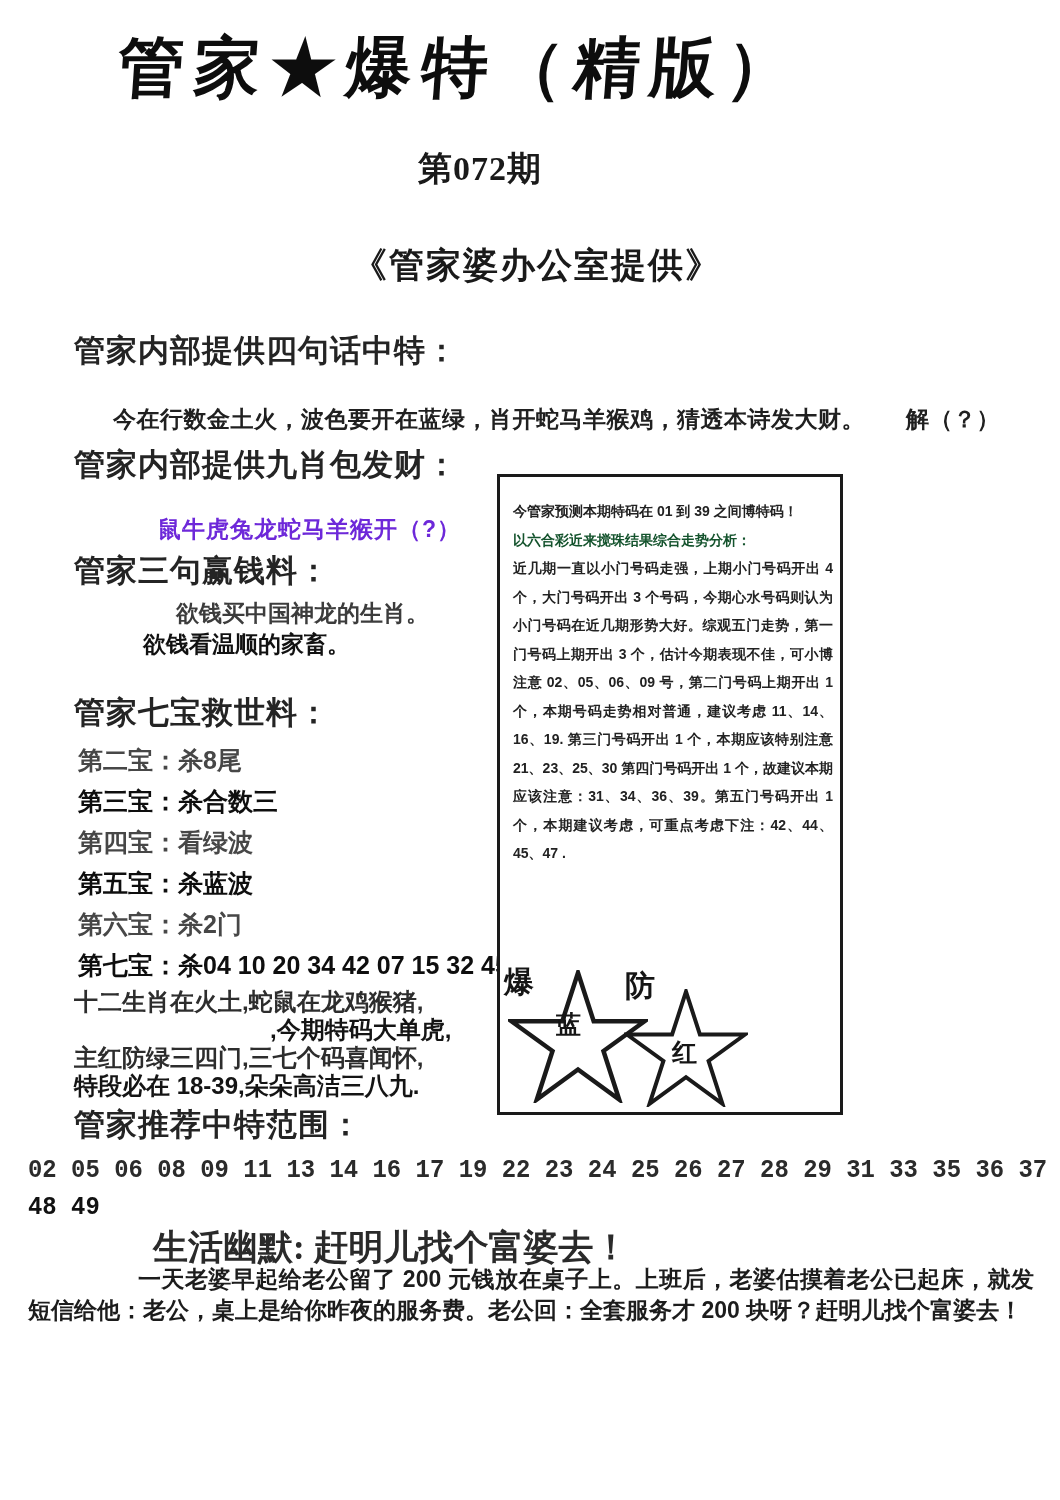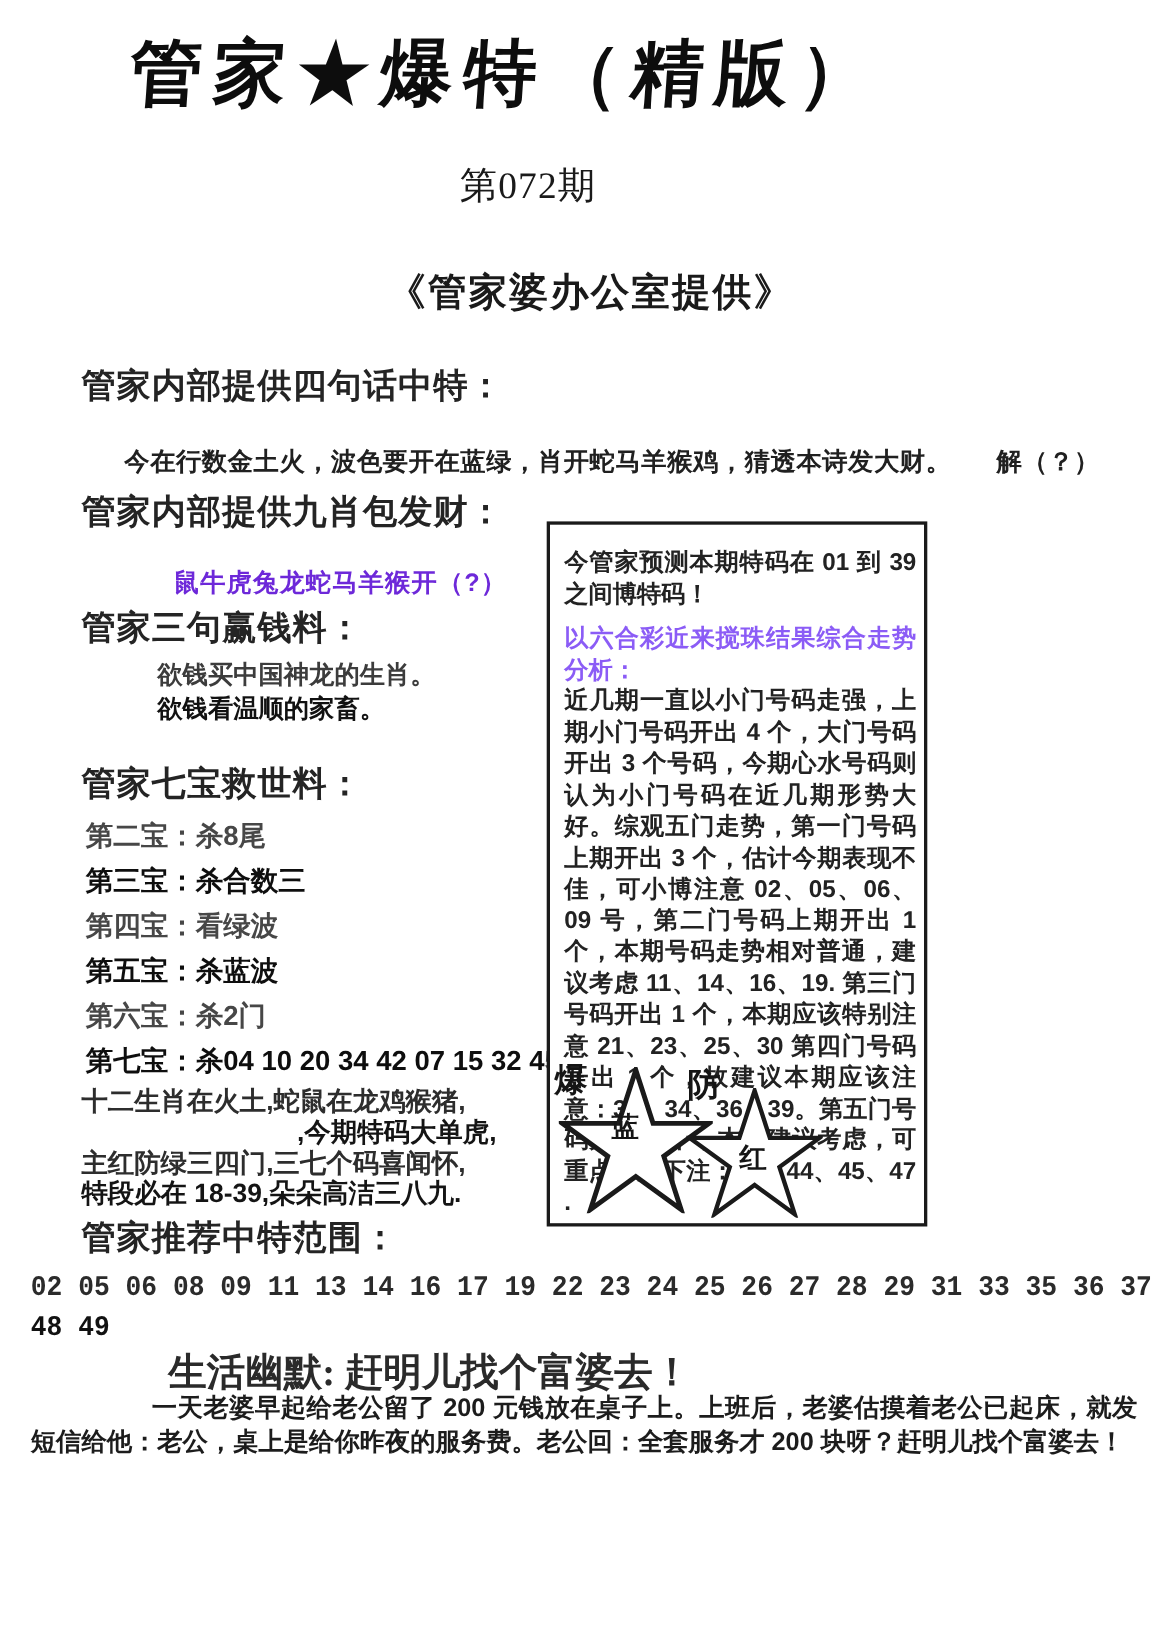--- a/index.html
+++ b/index.html
@@ -8,42 +8,42 @@
     background:#ffffff;overflow:hidden;color:#1a1a1a;
     font-family:"Liberation Serif","DejaVu Serif",serif;
   }
   .abs{position:absolute;}
 
   .masthead{
     left:118px;top:22px;width:840px;
     font-size:66px;line-height:1.4;font-weight:900;letter-spacing:10px;
     transform:skewX(-4deg);color:#0d0d0d;white-space:nowrap;
   }
-  .issue{left:418px;top:146px;font-size:34px;font-weight:400;letter-spacing:1px;text-align:center;}
+  .issue{left:418px;top:146px;font-size:34px;font-weight:700;letter-spacing:1px;text-align:center;}
   .provider{left:352px;top:242px;font-size:35px;font-weight:600;letter-spacing:2px;}
 
   .heading{
     font-size:31px;font-weight:600;letter-spacing:1px;color:#242424;
     white-space:nowrap;
   }
   .h-four{left:74px;top:330px;}
   .verse-line{
     left:113px;top:404px;font-family:"Liberation Sans","DejaVu Sans",sans-serif;
     font-size:23px;font-weight:700;color:#202020;white-space:nowrap;letter-spacing:0.5px;
   }
   .verse-solution{display:inline-block;margin-left:34px;}
   .h-nine{left:74px;top:444px;}
   .nine-zodiacs{
     left:158px;top:514px;font-family:"Liberation Sans","DejaVu Sans",sans-serif;
     font-size:23px;font-weight:700;color:#6d28d9;letter-spacing:1px;white-space:nowrap;
   }
   .h-three{left:74px;top:550px;}
   .three-lines{left:143px;top:598px;font-family:"Liberation Sans","DejaVu Sans",sans-serif;
     font-size:23px;line-height:31px;color:#333;}
-  .three-lines .l0{font-weight:600;color:#3c3c3c;}
+  .three-lines .l0{font-weight:600;color:#3c3c3c;margin-left:33px;}
   .three-lines .l1{font-weight:800;color:#111;}
   .three-lines .l2{font-weight:600;color:#3c3c3c;}
   .h-seven{left:74px;top:692px;}
   .seven-list{left:78px;top:740px;font-family:"Liberation Sans","DejaVu Sans",sans-serif;
     font-size:25px;line-height:41px;white-space:nowrap;}
   .seven-list .odd{font-weight:800;color:#0e0e0e;}
   .seven-list .even{font-weight:600;color:#474747;}
   .h-poemtitle{left:74px;top:944px;}
   .zpoem{left:74px;top:988px;font-family:"Liberation Sans","DejaVu Sans",sans-serif;
     font-size:24px;line-height:28px;font-weight:600;color:#2d2d2d;white-space:nowrap;}
@@ -65,25 +65,25 @@
     text-indent:110px;text-align:justify;
   }
 
   .analysis-box{
     left:497px;top:474px;width:346px;height:641px;
     border:3px solid #1a1a1a;box-sizing:border-box;background:#fff;
   }
   .analysis-text{
     position:absolute;left:13px;top:20px;width:320px;
     font-family:"Liberation Sans","DejaVu Sans",sans-serif;
-    font-size:22px;line-height:28.5px;color:#222;text-align:justify;
+    font-size:14px;line-height:28.5px;color:#222;text-align:justify;
   }
   .analysis-text p{margin:0;}
   .analysis-text .p1{font-weight:700;}
-  .analysis-text .p2{font-weight:600;color:#8b5cf6;margin-top:12px;}
+  .analysis-text .p2{font-weight:600;color:#14532d;}
   .analysis-text .p3{font-weight:600;}
   .stars-wrap{position:absolute;left:0;top:487px;width:340px;height:150px;}
   .star-svg{position:absolute;}
   .star-label{
     position:absolute;font-family:"Liberation Sans","DejaVu Sans",sans-serif;
     font-weight:800;color:#151515;
   }
   .lbl-outer{font-size:30px;}
   .lbl-inner{font-size:25px;font-weight:700;}
 </style>

